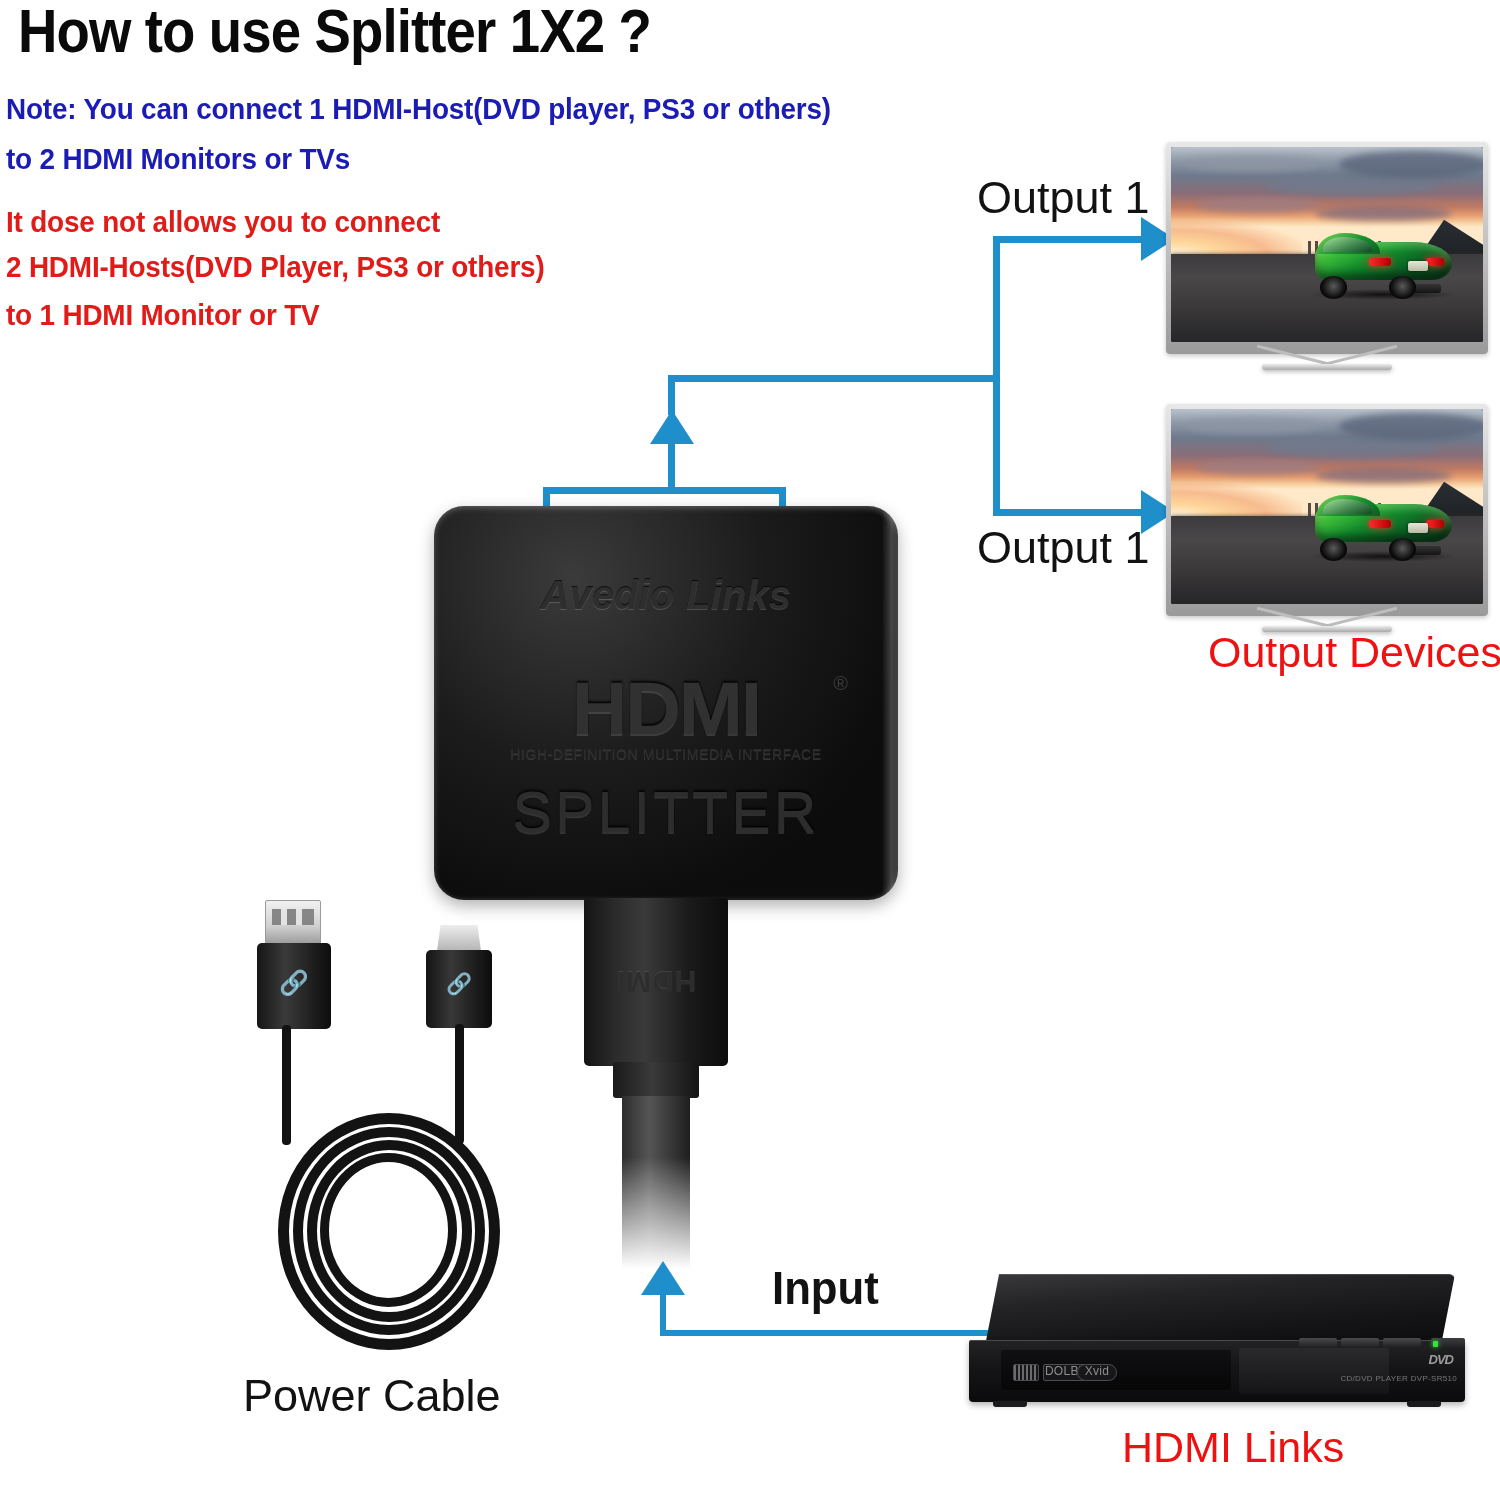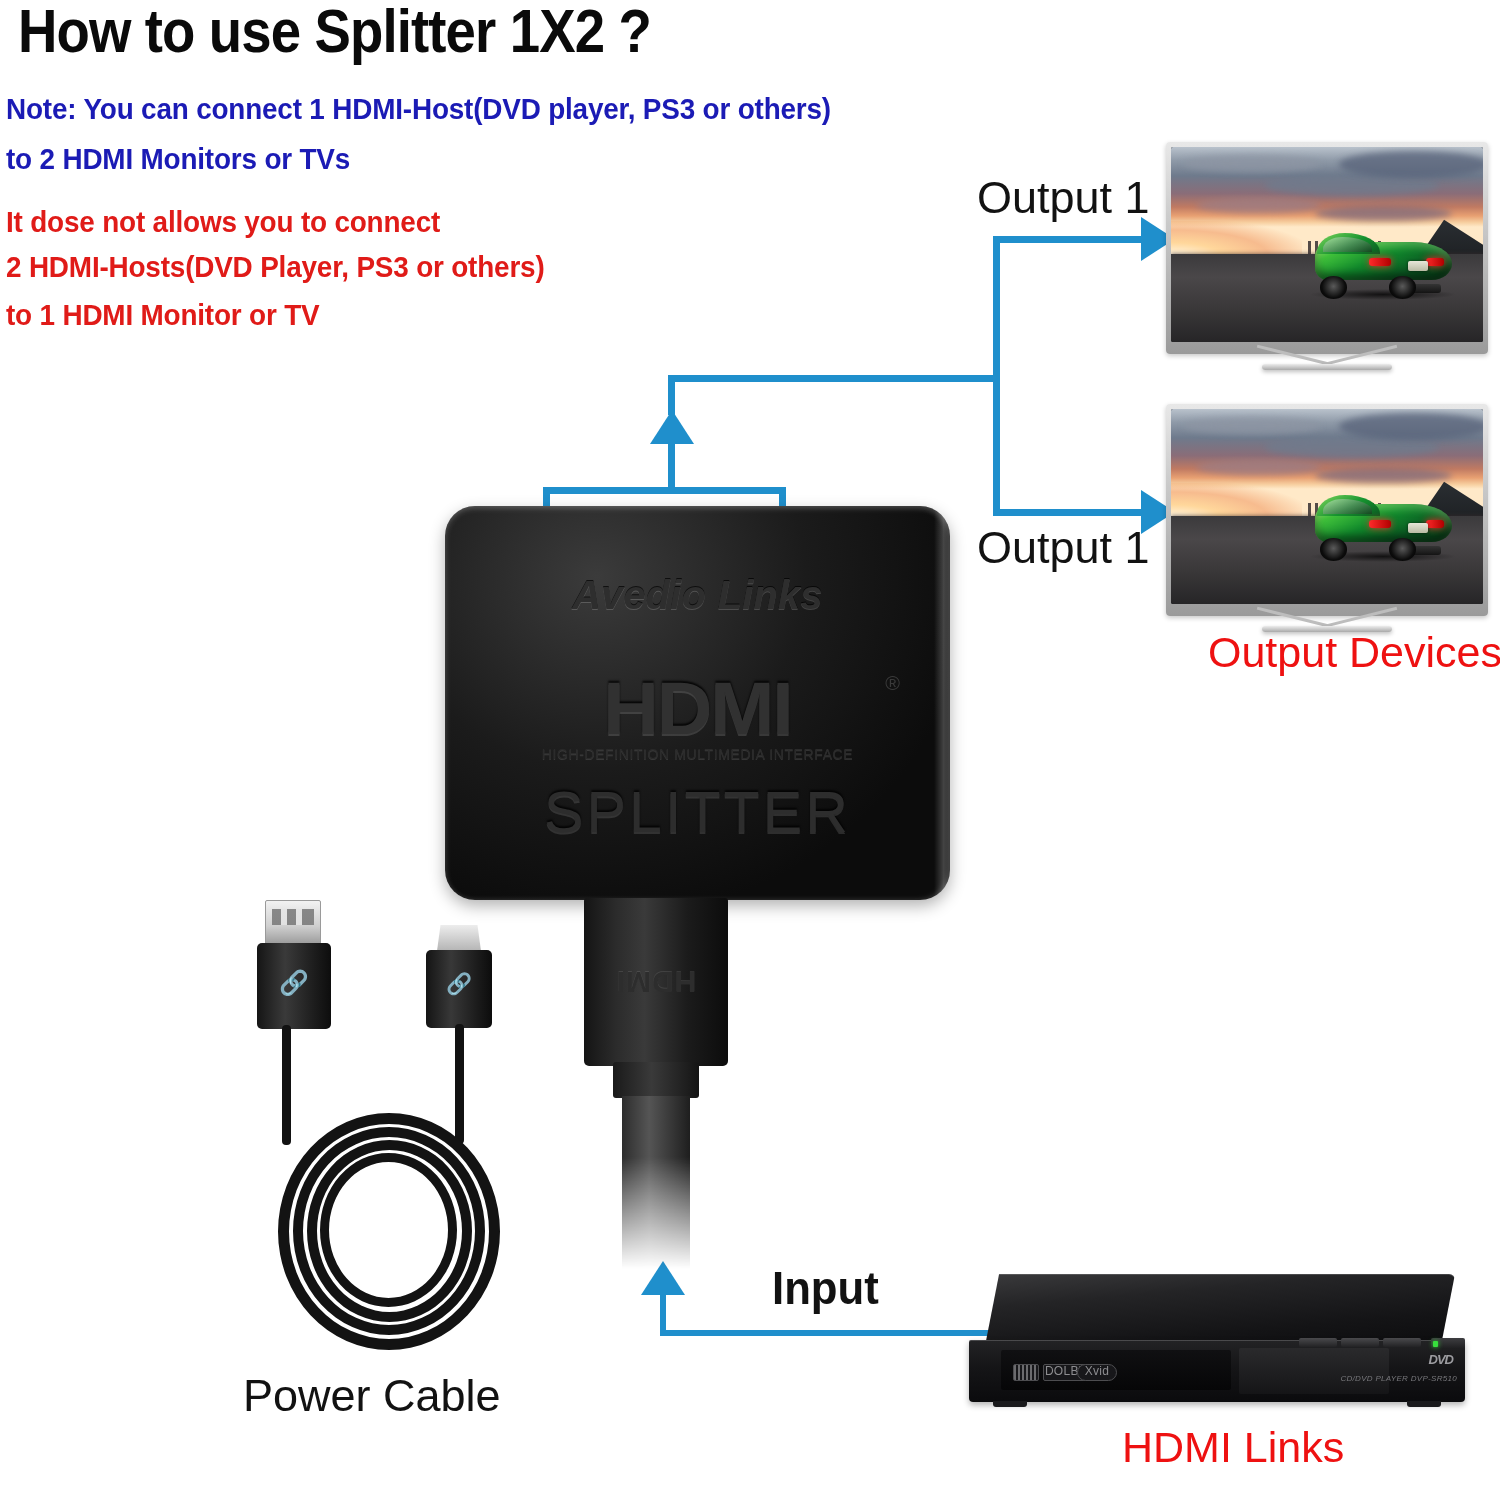--- a/index.html
+++ b/index.html
@@ -52,29 +52,28 @@
     border-left:34px solid #1f8fcc;
   }
   .arrow-u{
     position:absolute;width:0;height:0;
     border-left:22px solid transparent;border-right:22px solid transparent;
     border-bottom:34px solid #1f8fcc;
   }
 
   
   #splitter{
-    left:445px;top:506px;width:464px;height:394px;border-radius:30px;
+    left:434px;top:506px;width:464px;height:394px;border-radius:30px;
     background:
       radial-gradient(ellipse at 30% 18%, #3b3b3b 0%, #1b1b1b 42%, #0c0c0c 75%),
       linear-gradient(135deg,#2a2a2a 0%,#121212 50%,#0a0a0a 100%);
     box-shadow:inset 0 2px 6px rgba(255,255,255,.22),
                inset -3px 0 7px rgba(255,255,255,.10),
                0 6px 16px rgba(0,0,0,.30);
     overflow:hidden;
-    padding-left:41px;
   }
   #splitter:after{
     content:"";position:absolute;right:0;top:4px;width:16px;bottom:4px;
     background:linear-gradient(90deg,rgba(255,255,255,0) 0%,rgba(255,255,255,.22) 60%,rgba(255,255,255,.05) 100%);
     border-radius:0 26px 26px 0;
   }
   #brand{
     position:absolute;left:0;right:0;top:66px;text-align:center;
     font-size:41px;font-weight:bold;letter-spacing:.5px;
     color:#2e2e2e;
@@ -258,21 +257,21 @@
   #db1{left:330px;width:38px;}
   #db2{left:372px;width:38px;}
   #db3{left:414px;width:38px;}
   #dvd-power{position:absolute;left:462px;top:-2px;width:34px;height:11px;
     background:linear-gradient(180deg,#3e3e41,#1d1d1f);border-radius:2px;}
   #dvd-led{position:absolute;left:464px;top:1px;width:5px;height:6px;
     background:#37e03c;border-radius:1px;box-shadow:0 0 5px #37e03c;}
   #dvd-dvdlogo{position:absolute;right:12px;top:12px;font-size:13px;
     font-weight:bold;color:#9c9ca0;letter-spacing:-1px;font-style:italic;}
   #dvd-model{position:absolute;right:8px;top:34px;font-size:8px;color:#77777b;
-    letter-spacing:.3px;white-space:nowrap;font-style:italic;}
+    letter-spacing:.3px;white-space:nowrap;}
   .dvd-foot{position:absolute;bottom:-5px;width:34px;height:6px;
     background:#1a1a1c;border-radius:0 0 3px 3px;}
 </style>
 </head>
 <body>
 
 <div class="abs" id="title">How to use Splitter 1X2 ?</div>
 
 <div class="abs note-line blue" id="note1">Note: You can connect 1 HDMI-Host(DVD player, PS3 or others)</div>
 <div class="abs note-line blue" id="note2">to 2 HDMI Monitors or TVs</div>

